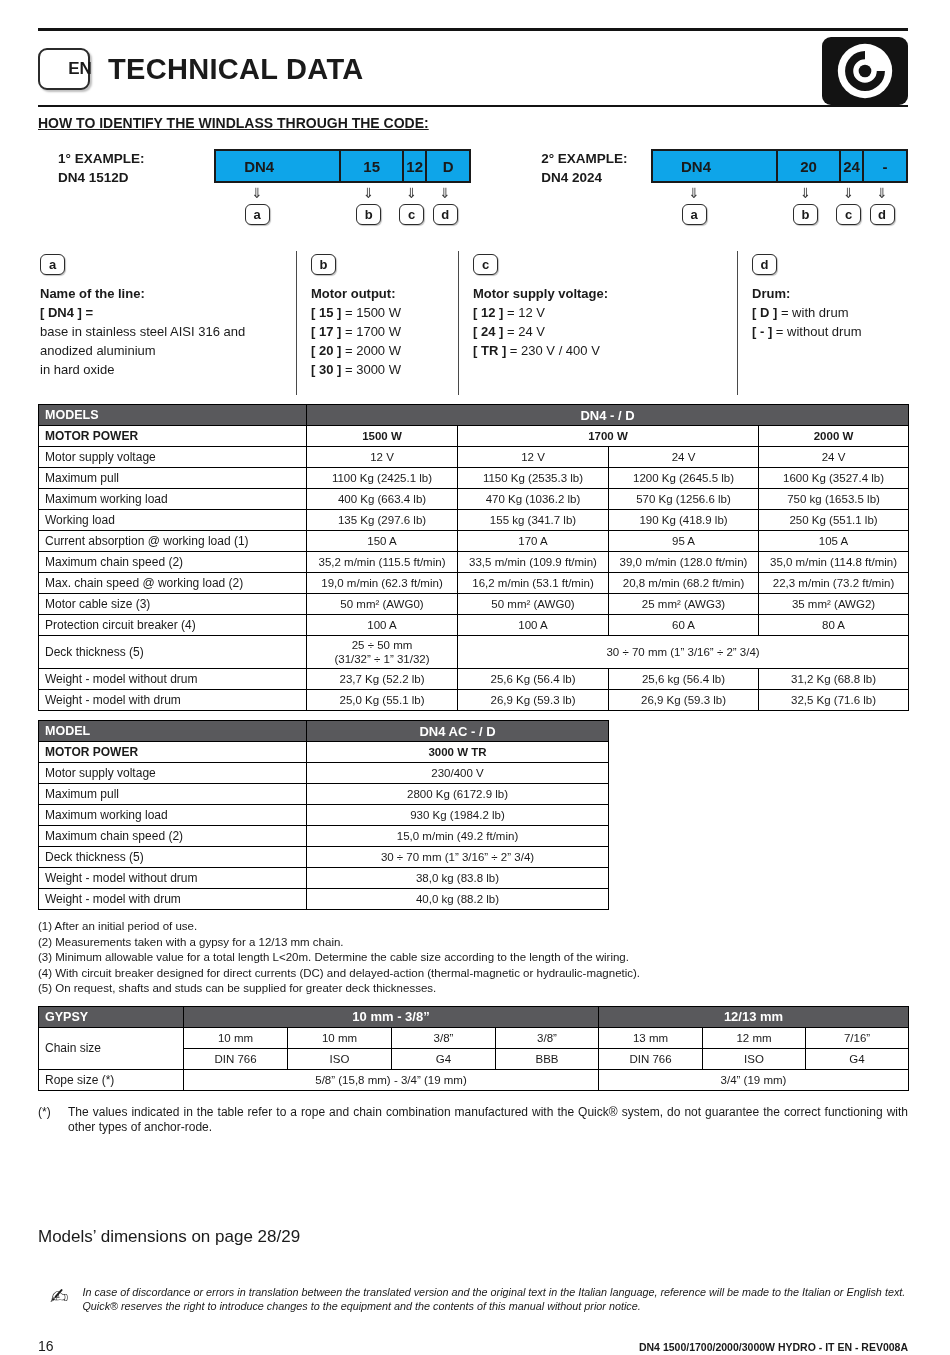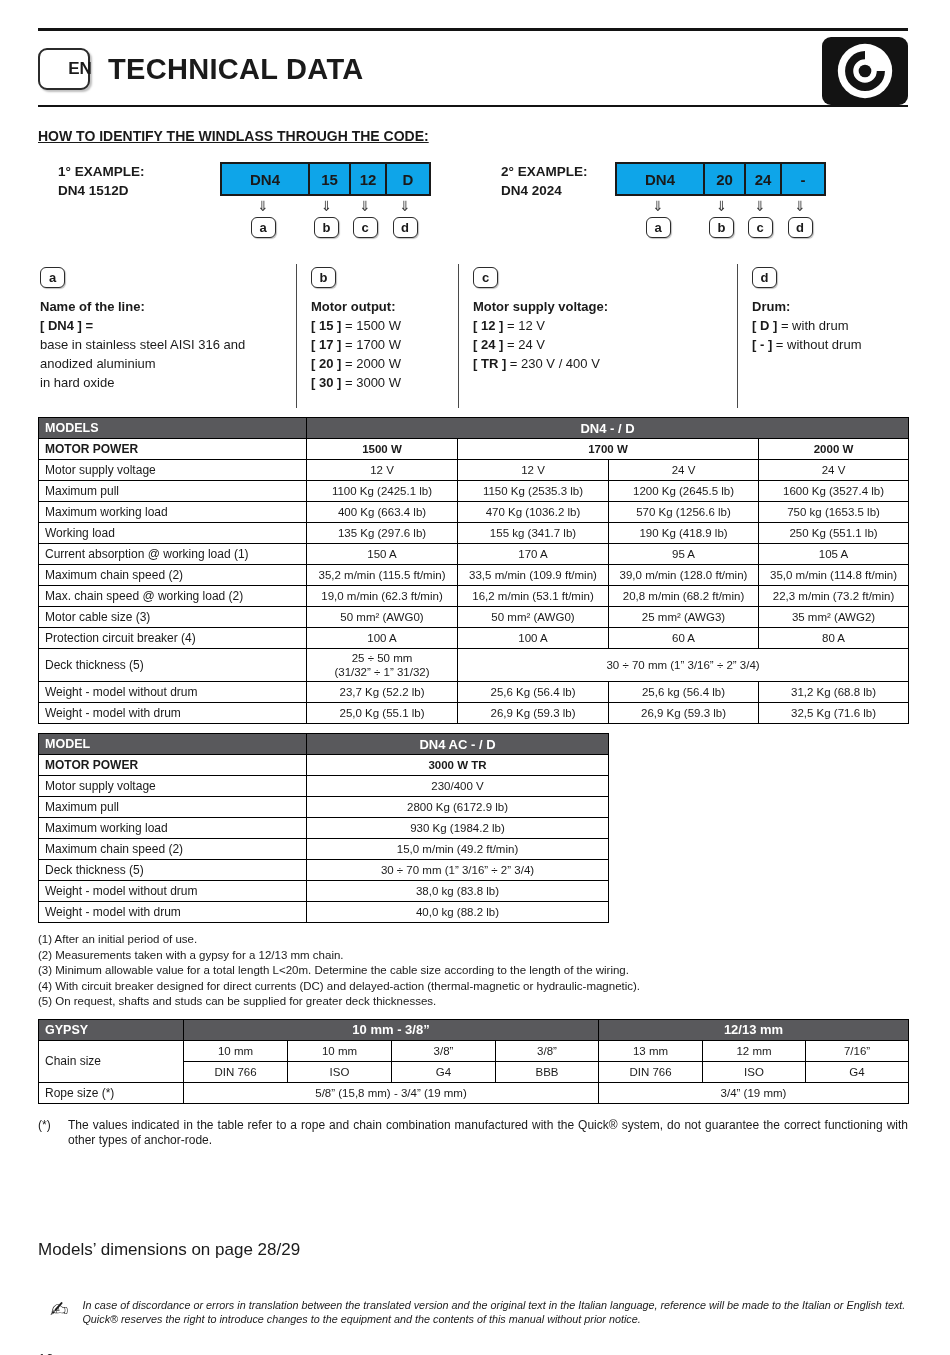--- a/index.html
+++ b/index.html
@@ -26,31 +26,31 @@
   }
   .page-title { font-size: 29px; font-weight: 700; letter-spacing: 0.3px; }
   .logo-box {
     position: absolute; top: 9px; right: 0; width: 86px; height: 68px;
     background: #131313; border-radius: 9px;
     display: flex; align-items: center; justify-content: center;
   }
   .header-rule { height: 2px; background: #131313; }
 
   
-  .identify-heading { margin-top: 21px; font-size: 14px; font-weight: 700; text-decoration: underline; }
+  .identify-heading { margin-top: 8px; font-size: 14px; font-weight: 700; text-decoration: underline; }
   .examples { display: flex; align-items: flex-start; margin-top: 18px; }
   .ex-label { font-size: 13.5px; font-weight: 700; line-height: 19px; }
   .ex-label.first { margin-left: 20px; width: 142px; }
   .ex-label.second { margin-left: 70px; width: 102px; }
   .code-group { margin-left: 20px; }
   .code-group.g2 { margin-left: 12px; }
   .code-box { display: flex; border: 2px solid #1a1a1a; height: 34px; background: #0ea5e9; }
   .seg { display: flex; align-items: center; justify-content: center; font-weight: 700; font-size: 15px; }
   .seg + .seg { border-left: 2px solid #1a1a1a; }
-  .w0 { width: 86px; } .w1 { width: 41px; } .w2 { width: 36px; } .w3 { width: 44px; }
+  .w0 { width: 86px; } .w1 { width: 63px; margin-left: 37px; } .w2 { width: 23px; } .w3 { width: 44px; }
   .code-under { display: flex; }
   .under-col { display: flex; flex-direction: column; align-items: center; }
   .arrow-icon { font-size: 14px; color: #3a3a3a; line-height: 15px; margin-top: 3px; }
   .letter-box {
     margin-top: 3px; width: 25px; height: 21px; border: 1.5px solid #2b2b2b; border-radius: 6px;
     display: flex; align-items: center; justify-content: center;
     font-weight: 700; font-size: 13px; background: #fff;
     box-shadow: 1px 1px 1px rgba(0,0,0,0.25); flex: none;
   }
 

